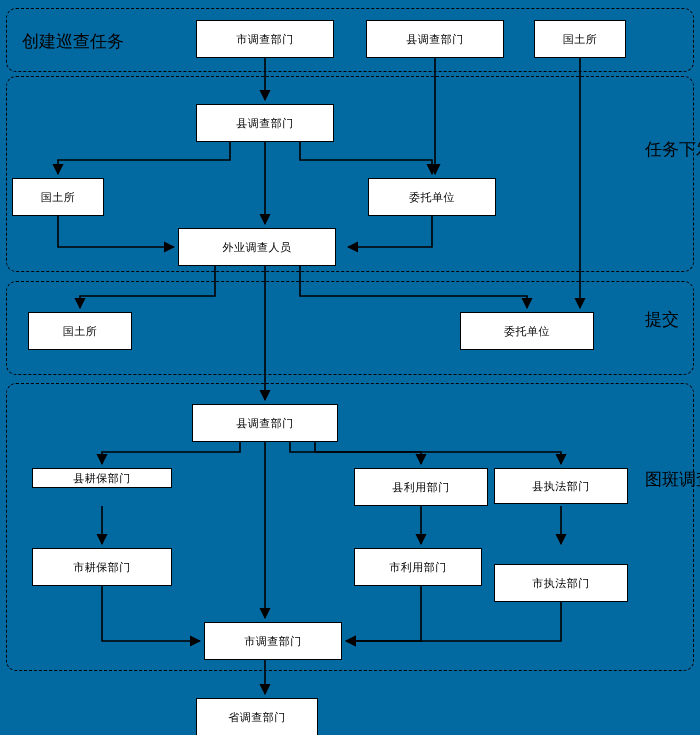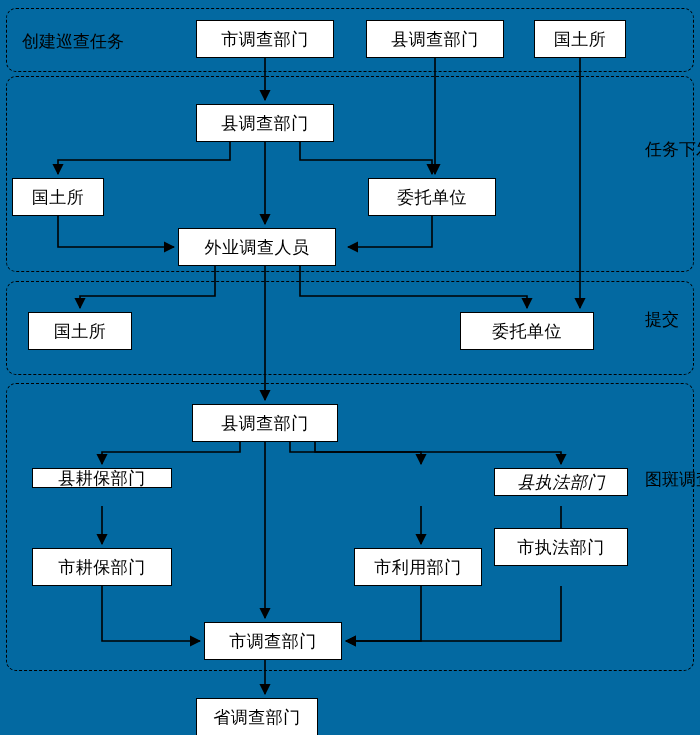--- a/index.html
+++ b/index.html
@@ -33,21 +33,21 @@
     background: transparent;
   }
   .node {
     position: absolute;
     box-sizing: border-box;
     border: 1.5px solid #000;
     background: #ffffff;
     display: flex;
     align-items: center;
     justify-content: center;
-    font-size: 17px;
+    font-size: 11px;
     color: #000;
     letter-spacing: 0.5px;
     white-space: nowrap;
   }
   .band-label {
     position: absolute;
     font-size: 17px;
     color: #000;
     white-space: nowrap;
     line-height: 1.15;
@@ -133,20 +133,21 @@
   <div class="node" style="left:196px; top:104px; width:138px; height:38px;">县调查部门</div>
   <div class="node" style="left:12px; top:178px; width:92px; height:38px;">国土所</div>
   <div class="node" style="left:368px; top:178px; width:128px; height:38px;">委托单位</div>
   <div class="node" style="left:178px; top:228px; width:158px; height:38px;">外业调查人员</div>
 
   <div class="node" style="left:28px; top:312px; width:104px; height:38px;">国土所</div>
   <div class="node" style="left:460px; top:312px; width:134px; height:38px;">委托单位</div>
 
   <div class="node" style="left:192px; top:404px; width:146px; height:38px;">县调查部门</div>
   <div class="node" style="left:32px; top:468px; width:140px; height:20px;">县耕保部门</div>
-  <div class="node" style="left:494px; top:468px; width:134px; height:28px;font-style:italic;">县执法部门</div>
+  <div class="node" style="left:354px; top:468px; width:134px; height:38px;">县利用部门</div>
+  <div class="node" style="left:494px; top:468px; width:134px; height:36px;">县执法部门</div>
   <div class="node" style="left:32px; top:548px; width:140px; height:38px;">市耕保部门</div>
   <div class="node" style="left:354px; top:548px; width:128px; height:38px;font-family:Liberation Serif, serif;">市利用部门</div>
-  <div class="node" style="left:494px; top:528px; width:134px; height:38px;">市执法部门</div>
+  <div class="node" style="left:494px; top:564px; width:134px; height:38px;">市执法部门</div>
   <div class="node" style="left:204px; top:622px; width:138px; height:38px;">市调查部门</div>
   <div class="node" style="left:196px; top:698px; width:122px; height:38px;">省调查部门</div>
 
 </div>
 
 </body></html>

